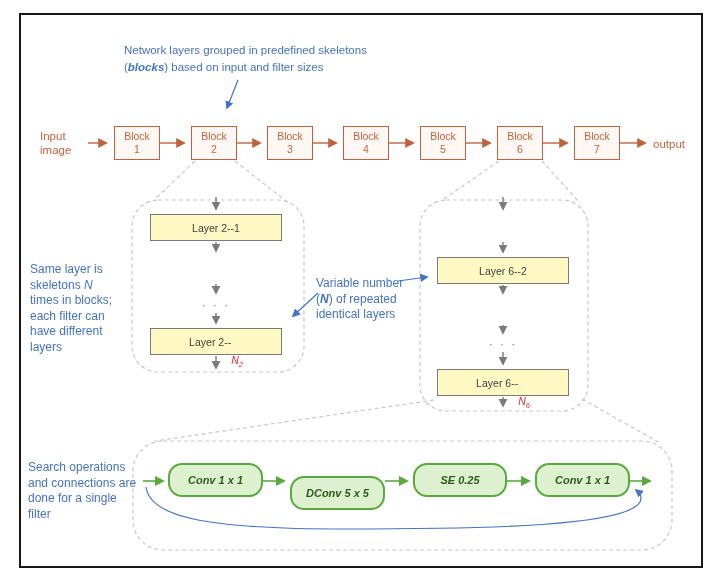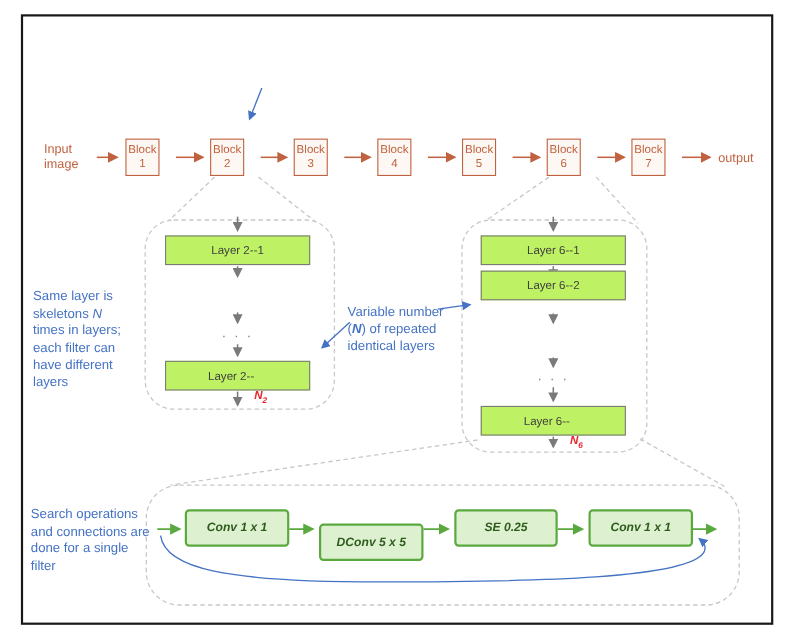--- a/index.html
+++ b/index.html
@@ -7,33 +7,33 @@
           font-family:"Liberation Sans",sans-serif;overflow:hidden;}
   .frame{position:absolute;left:19px;top:13px;width:680px;height:551px;
          border:2.5px solid #181818;}
   .wires{position:absolute;left:0;top:0;width:720px;height:582px;}
   .abs{position:absolute;}
   .note{color:#4472C4;font-size:12px;line-height:15.5px;}
   .note .bi{font-weight:bold;font-style:italic;}
   .note .it{font-style:italic;}
   .top-note{color:#4472C4;font-size:11.5px;line-height:17px;}
   .io-label{color:#C0623F;font-size:11.5px;line-height:14px;}
-  .block{position:absolute;width:31px;height:34px;border:1.5px solid #C0623F;
+  .block{position:absolute;width:46px;height:34px;border:1.5px solid #C0623F;
          background:#FEF8F4;color:#C0623F;font-size:10.5px;line-height:13px;
          text-align:center;display:flex;flex-direction:column;justify-content:center;
          box-sizing:border-box;}
   .layerbox{position:absolute;width:132px;height:27px;border:1.5px solid #7A7A7A;
-            background:#bef264;color:#3F3F3F;font-size:10.5px;text-align:center;
+            background:#fef9c3;color:#3F3F3F;font-size:10.5px;text-align:center;
             display:flex;align-items:center;justify-content:center;box-sizing:border-box;}
-  .layerbox .red{color:#E8262D;font-weight:bold;font-style:italic;margin-top:40px;}
+  .layerbox .red{color:#E8262D;font-weight:normal;font-style:italic;margin-top:40px;}
   .layerbox sub{font-size:7.5px;}
   .dots{position:absolute;width:44px;text-align:center;color:#7A7A7A;
         font-size:12px;letter-spacing:2px;}
   .opbox{position:absolute;width:95px;height:34px;border:2px solid #5AA93F;
-         border-radius:4px;background:#DDF1D0;color:#2E5B1C;font-size:11px;
+         border-radius:14px;background:#DDF1D0;color:#2E5B1C;font-size:11px;
          font-style:italic;font-weight:bold;display:flex;align-items:center;
          justify-content:center;box-sizing:border-box;}
 </style>
 </head>
 <body>
 
 <div class="canvas">
 
   <div class="frame"></div>
 
@@ -102,20 +102,24 @@
       <line x1="143" y1="481" x2="163" y2="481" marker-end="url(#mGreen)"></line>
       <line x1="263" y1="481" x2="284" y2="481" marker-end="url(#mGreen)"></line>
       <line x1="385" y1="481" x2="407" y2="481" marker-end="url(#mGreen)"></line>
       <line x1="507" y1="481" x2="529" y2="481" marker-end="url(#mGreen)"></line>
       <line x1="630" y1="481" x2="650" y2="481" marker-end="url(#mGreen)"></line>
     </g>
 
     <path d="M 146 487 C 150 517, 205 529, 345 529 C 490 529, 626 526, 640 502 C 642 497, 641 494, 636 490" fill="none" stroke="#4472C4" stroke-width="1.2" marker-end="url(#mBlue)"></path>
   </svg>
 
+  <div class="abs top-note" style="left:124px;top:42px;width:270px;">
+    <span>Network layers grouped in predefined skeletons</span><br>
+    <span>(</span><span class="bi" style="font-weight:bold;font-style:italic;">blocks</span><span>) based on input and filter sizes</span>
+  </div>
 
   <div class="abs io-label" style="left:40px;top:129px;">
     <span>Input</span><br>
     <span>image</span>
   </div>
   <div class="abs io-label" style="left:653px;top:137px;">output</div>
 
   <div class="block" style="left:114px;top:126px;">
       <span>Block</span>
       <span>1</span>
@@ -145,32 +149,31 @@
       <span>7</span>
     </div>
 
   <div class="layerbox" style="left:150px;top:214px;">Layer 2--1</div>
   <div class="dots" style="left:194px;top:298px;">· · ·</div>
   <div class="layerbox" style="left:150px;top:328px;">
     <span>Layer 2--</span>
       <span class="red"><span>N</span><sub>2</sub></span>
   </div>
 
-  <div class="layerbox" style="left:437px;top:214px;">Layer 6--1</div>
-  <div class="layerbox" style="left:437px;top:246px;">Layer 6--2</div>
+  <div class="layerbox" style="left:437px;top:257px;">Layer 6--2</div>
   <div class="dots" style="left:481px;top:337px;">· · ·</div>
   <div class="layerbox" style="left:437px;top:369px;">
     <span>Layer 6--</span>
       <span class="red"><span>N</span><sub>6</sub></span>
   </div>
 
   <div class="abs note" style="left:30px;top:262px;width:100px;">
     <span>Same layer is</span><br>
     <span>skeletons </span><span class="it">N</span><br>
-    <span>times in layers;</span><br>
+    <span>times in blocks;</span><br>
     <span>each filter can</span><br>
     <span>have different</span><br>
     <span>layers</span>
   </div>
 
   <div class="abs note" style="left:316px;top:276px;width:112px;">
     <span>Variable number</span><br>
     <span>(</span><span class="bi">N</span><span>) of repeated</span><br>
     <span>identical layers</span>
   </div>

